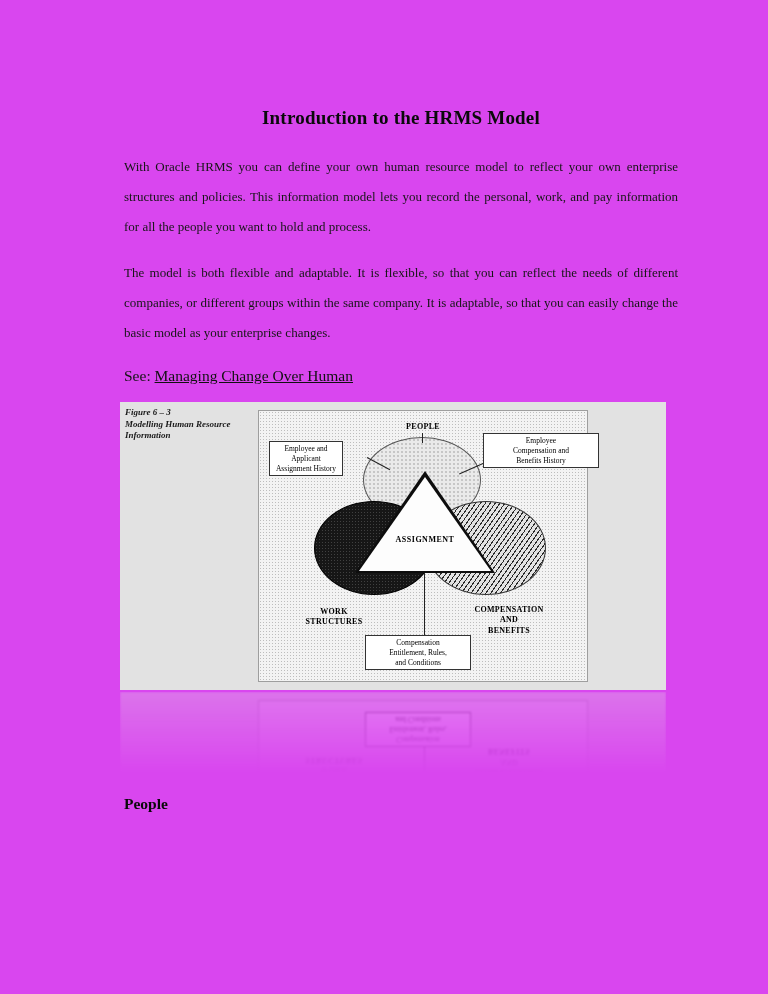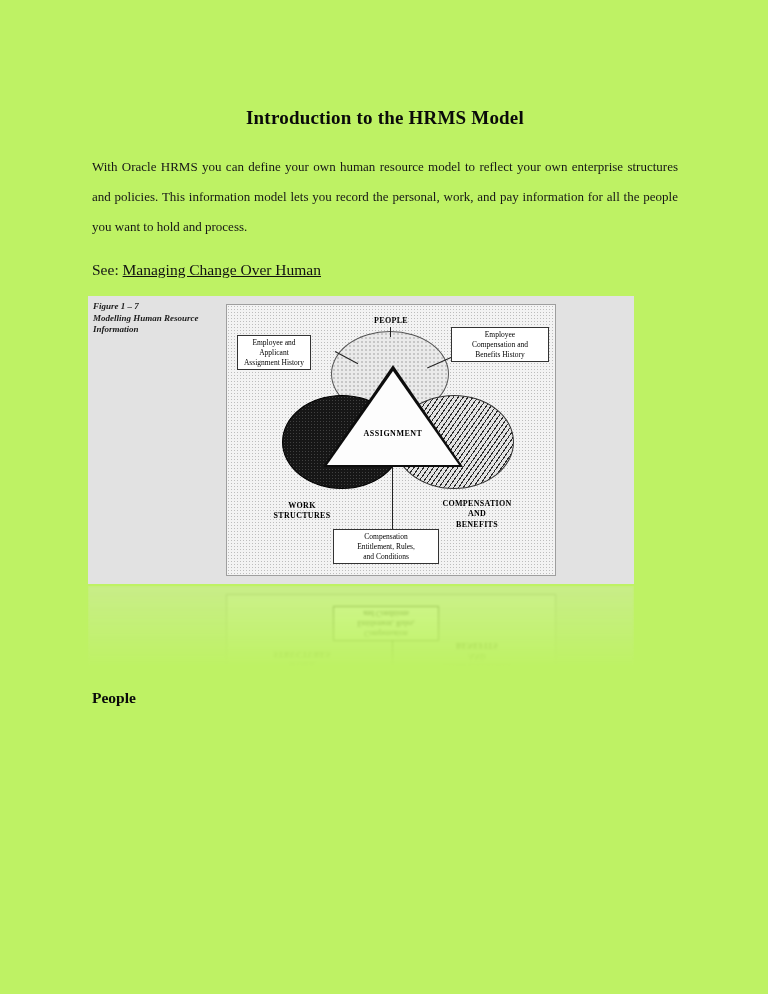--- a/index.html
+++ b/index.html
@@ -3,21 +3,21 @@
 <meta charset="utf-8">
 <style>
   * { box-sizing: border-box; }
   html, body { margin: 0; padding: 0; }
   body {
     width: 768px; height: 994px;
     background: #ffffff;
     font-family: "Liberation Serif", serif;
     color: #141414;
   }
-  .page { position: relative; width: 768px; height: 994px; overflow: hidden; background: #bef264; }
+  .page { position: relative; width: 768px; height: 994px; overflow: hidden; background: #d946ef; padding-left: 32px; }
   .content { padding: 106px 90px 0 92px; }
 
   h1.title {
     font-size: 19px; font-weight: bold; text-align: center;
     margin: 0 0 22px 0; line-height: 24px; letter-spacing: .2px; color: #0a0a0a;
   }
   p.body-text {
     font-size: 13px; line-height: 30px; margin: 0 0 16px 0;
     text-align: justify; color: #161616;
   }
@@ -79,21 +79,21 @@
   .label-people { left: 132px; top: 11px; width: 64px; }
   .label-assignment { left: 110px; top: 124px; width: 112px; letter-spacing: .5px; }
   .label-work { left: 32px; top: 196px; width: 86px; }
   .label-comp { left: 206px; top: 194px; width: 88px; }
   .callout {
     position: absolute; background: #fff; border: 1px solid #333;
     font-size: 7.5px; text-align: center; line-height: 1.3;
     white-space: pre-line; padding: 2px; color: #000;
   }
   .callout.top-left { left: 10px; top: 30px; width: 74px; }
-  .callout.top-right { left: 224px; top: 22px; width: 98px; }
+  .callout.top-right { left: 224px; top: 22px; width: 116px; }
   .callout.bottom { left: 106px; top: 224px; width: 106px; }
   .connector { position: absolute; background: #222; }
   .conn-people { left: 163px; top: 22px; width: 1px; height: 10px; }
   .conn-left  { left: 108px; top: 46px; width: 26px; height: 1px; transform: rotate(28deg); transform-origin: left center; }
   .conn-right { left: 198px; top: 52px; width: 26px; height: 1px; transform: rotate(-24deg); transform-origin: right center; }
   .conn-bottom { left: 165px; top: 162px; width: 1px; height: 62px; }
 
   
   .figure-reflection {
     position: relative; width: 546px; height: 88px; margin-left: -4px; margin-top: 2px;
@@ -114,28 +114,29 @@
 </head>
 <body>
 
 <div class="page">
   <div class="content">
 
     <h1 class="title">Introduction to the HRMS Model</h1>
 
     <p class="body-text">With Oracle HRMS you can define your own human resource model to reflect your own enterprise structures and policies. This information model lets you record the personal, work, and pay information for all the people you want to hold and process.</p>
 
+    <p class="body-text">The model is both flexible and adaptable. It is flexible, so that you can reflect the needs of different companies, or different groups within the same company. It is adaptable, so that you can easily change the basic model as your enterprise changes.</p>
 
     <p class="see-line">
       <span>See:</span>
       <a class="doc-link">Managing Change Over Human</a>
     </p>
 
     <div class="figure-band">
-      <div class="figure-caption">Figure 1 – 7
+      <div class="figure-caption">Figure 6 – 3
 Modelling Human Resource
 Information</div>
 
       <div class="diagram">
         <div class="ellipse people-ellipse"></div>
         <div class="ellipse work-ellipse"></div>
         <div class="ellipse comp-ellipse"></div>
 
         <div class="tri-outer"></div>
         <div class="tri-inner"></div>

